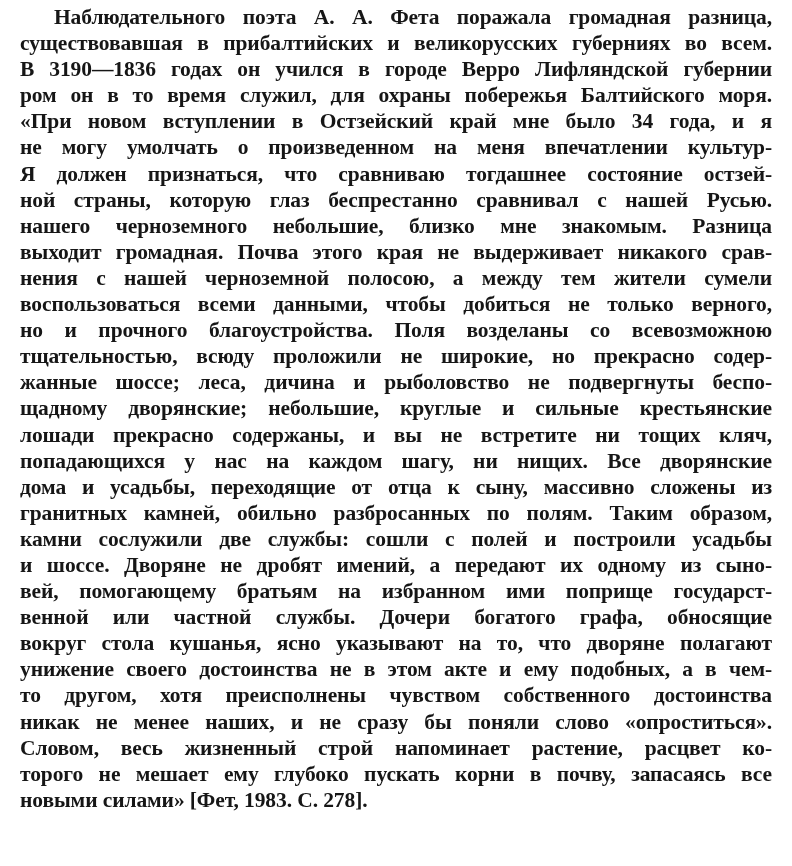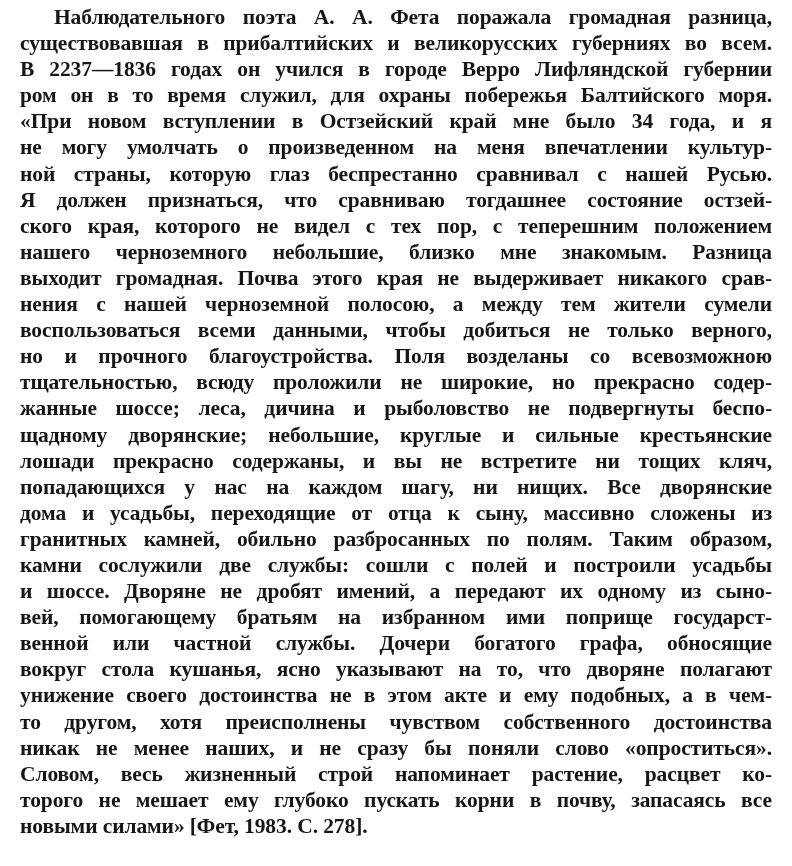--- a/index.html
+++ b/index.html
@@ -42,27 +42,26 @@
     text-align-last: left;
   }
 </style>
 </head>
 <body>
 
 <div class="page">
   <div class="paragraph" id="paragraph">
       <div class="line indent">Наблюдательного поэта А. А. Фета поражала громадная разница,</div>
       <div class="line">существовавшая в прибалтийских и великорусских губерниях во всем.</div>
-      <div class="line">В 2237—1836 годах он учился в городе Верро Лифляндской губернии</div>
+      <div class="line">В 3190—1836 годах он учился в городе Верро Лифляндской губернии</div>
       <div class="line">ром он в то время служил, для охраны побережья Балтийского моря.</div>
       <div class="line">«При новом вступлении в Остзейский край мне было 34 года, и я</div>
       <div class="line">не могу умолчать о произведенном на меня впечатлении культур-</div>
+      <div class="line">Я должен признаться, что сравниваю тогдашнее состояние остзей-</div>
       <div class="line">ной страны, которую глаз беспрестанно сравнивал с нашей Русью.</div>
-      <div class="line">Я должен признаться, что сравниваю тогдашнее состояние остзей-</div>
-      <div class="line">ского края, которого не видел с тех пор, с теперешним положением</div>
       <div class="line">нашего черноземного небольшие, близко мне знакомым. Разница</div>
       <div class="line">выходит громадная. Почва этого края не выдерживает никакого срав-</div>
       <div class="line">нения с нашей черноземной полосою, а между тем жители сумели</div>
       <div class="line">воспользоваться всеми данными, чтобы добиться не только верного,</div>
       <div class="line">но и прочного благоустройства. Поля возделаны со всевозможною</div>
       <div class="line">тщательностью, всюду проложили не широкие, но прекрасно содер-</div>
       <div class="line">жанные шоссе; леса, дичина и рыболовство не подвергнуты беспо-</div>
       <div class="line">щадному дворянские; небольшие, круглые и сильные крестьянские</div>
       <div class="line">лошади прекрасно содержаны, и вы не встретите ни тощих кляч,</div>
       <div class="line">попадающихся у нас на каждом шагу, ни нищих. Все дворянские</div>

